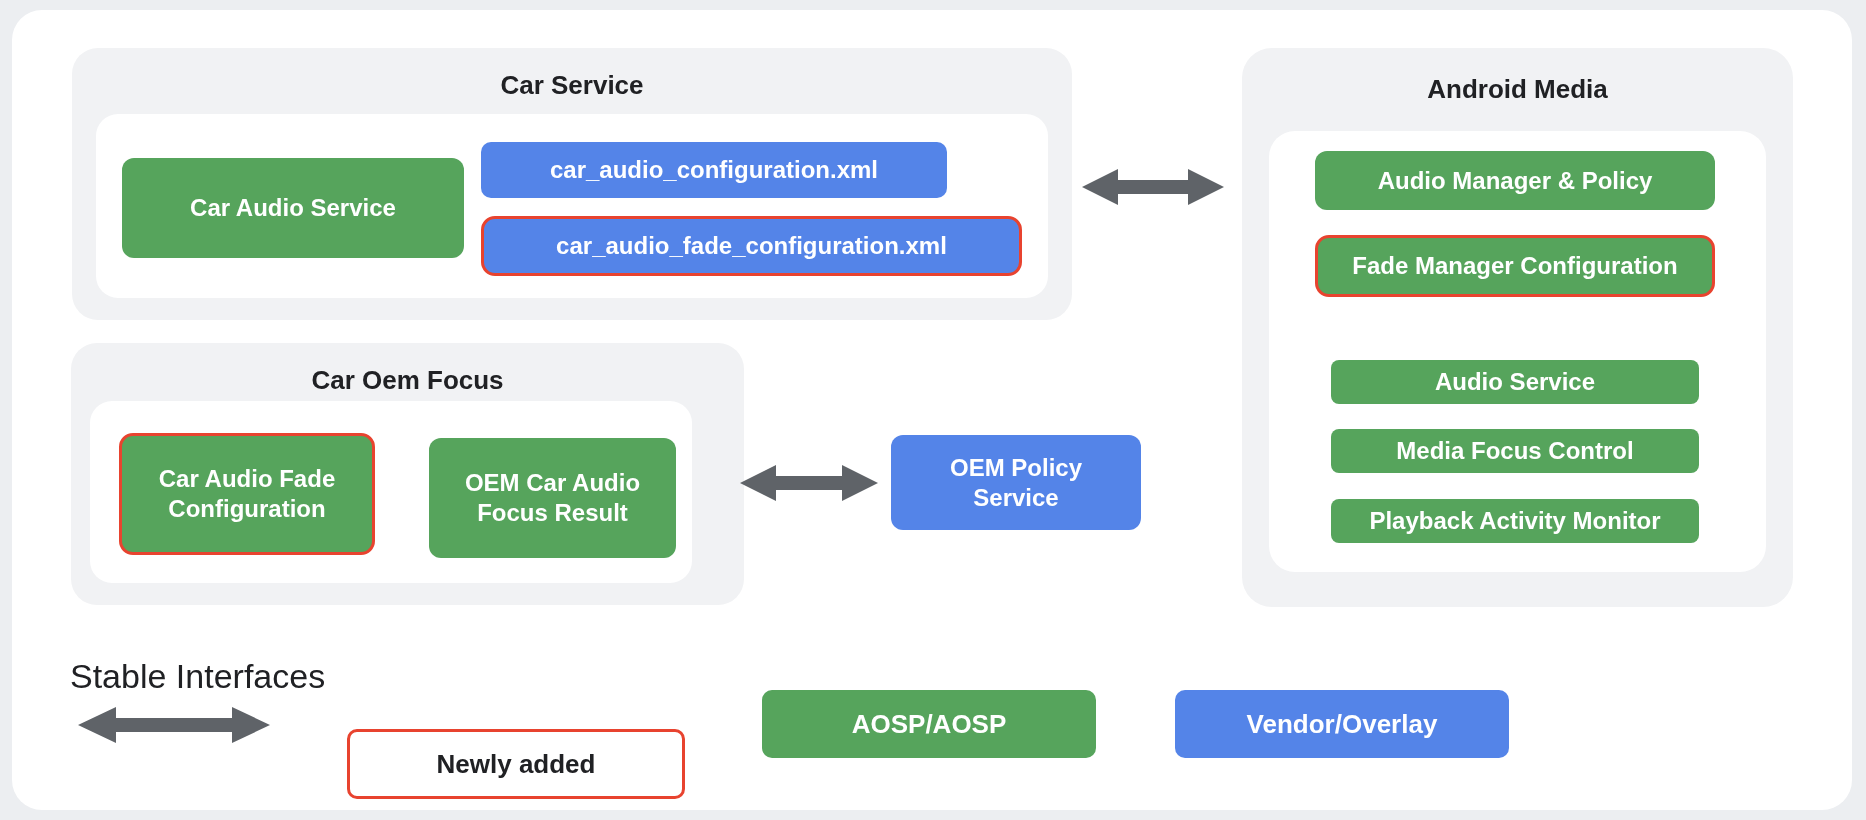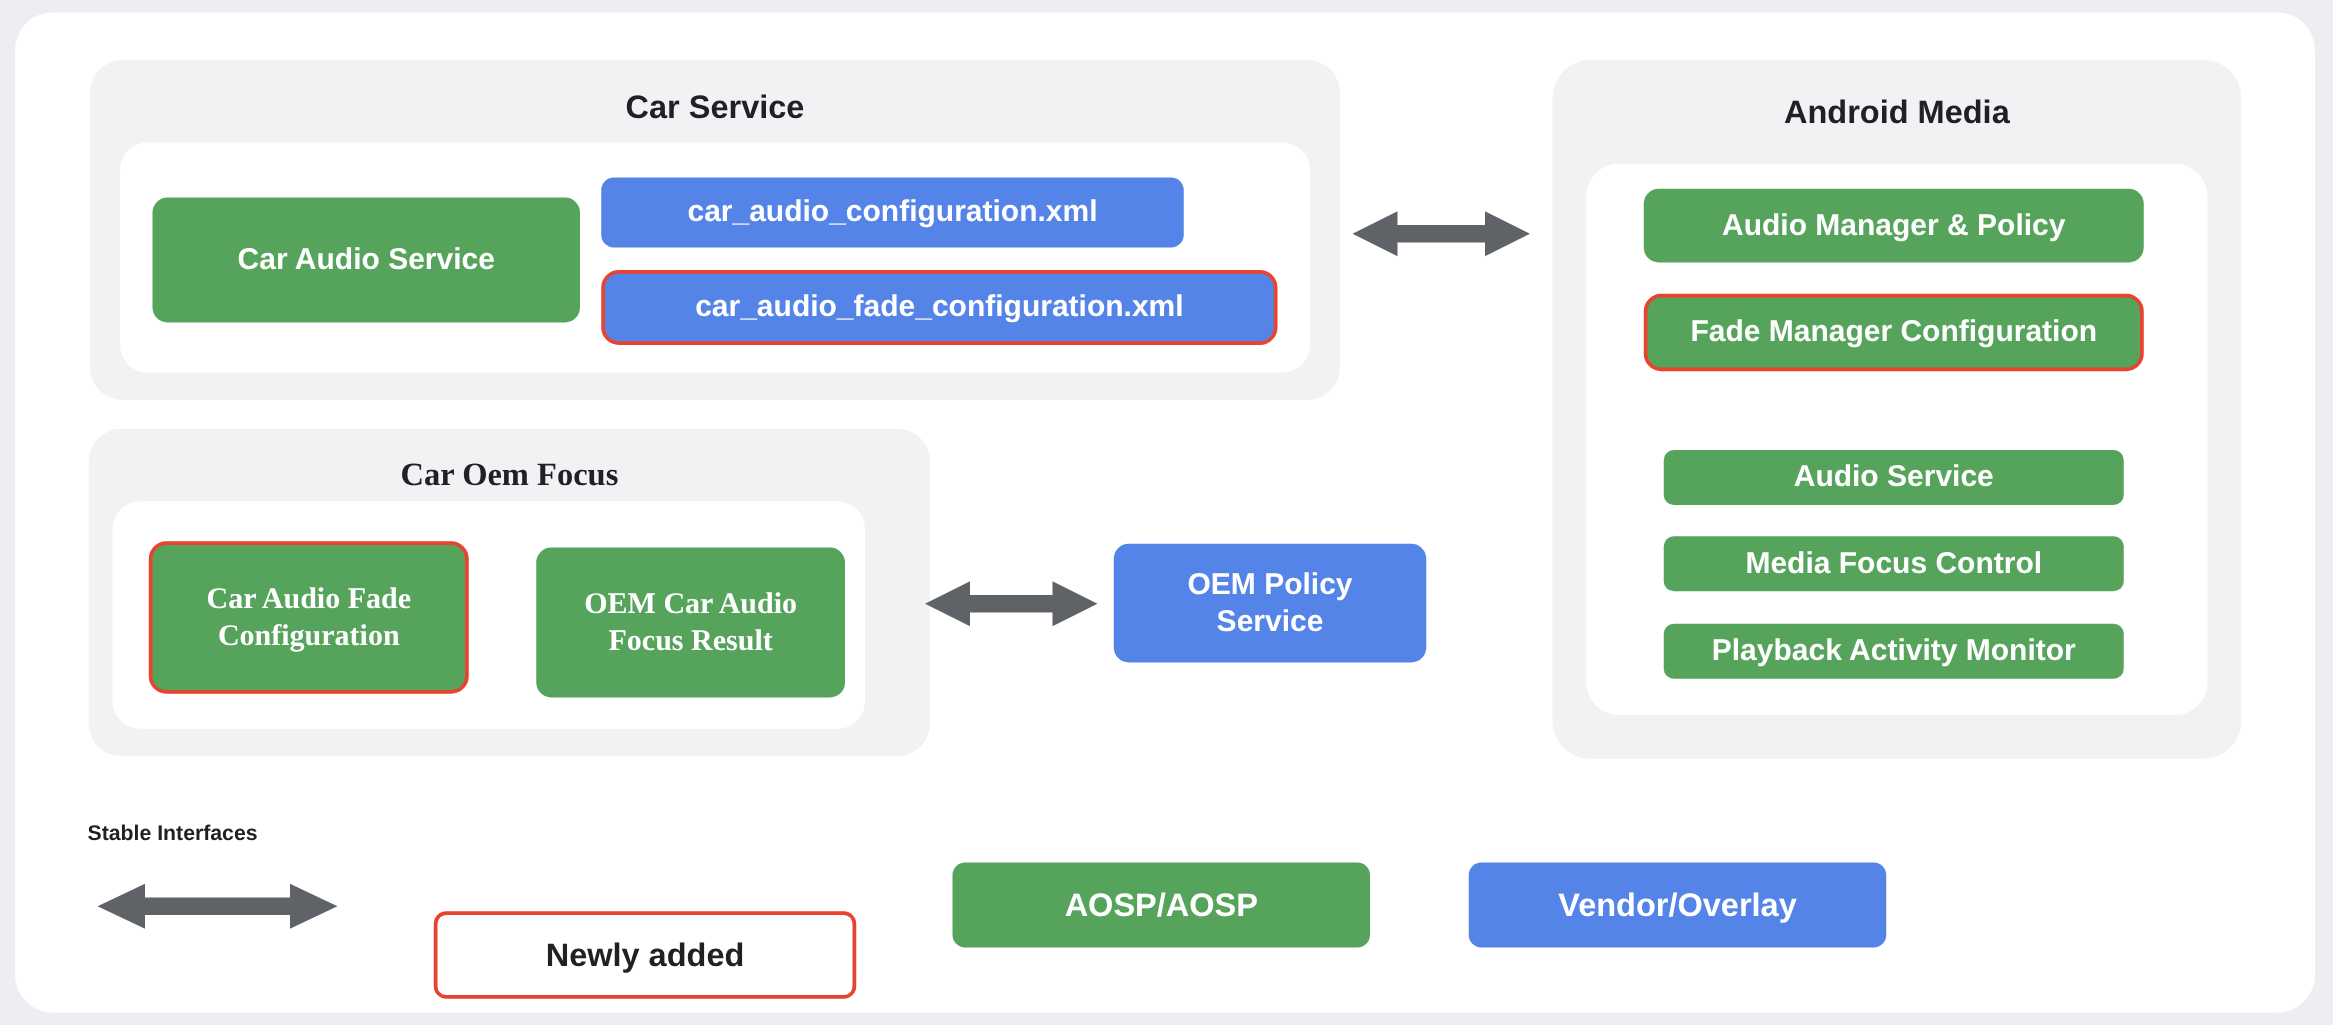--- a/index.html
+++ b/index.html
@@ -57,22 +57,22 @@
   .node.green { background: var(--green); }
   .node.blue  { background: var(--blue); }
   .node.red-border {
     border: 3px solid var(--red);
     border-radius: 14px;
   }
   .arrow { position: absolute; }
   .arrow svg { display: block; }
   .legend-label {
     position: absolute;
-    font-size: 17px;
-    font-weight: 700;
+    font-size: 34px;
+    font-weight: 400;
     color: var(--text-dark);
   }
   .legend-box {
     position: absolute;
     display: flex;
     align-items: center;
     justify-content: center;
     font-size: 26px;
     font-weight: 700;
     border-radius: 10px;
@@ -111,21 +111,21 @@
     <div class="panel-title" style="top:26px;">Android Media</div>
     <div class="inner" style="left:27px; top:83px; width:497px; height:441px; border-radius:26px;">
       <div class="node green" style="left:46px; top:20px; width:400px; height:59px;">Audio Manager &amp; Policy</div>
       <div class="node green red-border" style="left:46px; top:104px; width:400px; height:62px;">Fade Manager Configuration</div>
       <div class="node green" style="left:62px; top:229px; width:368px; height:44px; border-radius:8px;">Audio Service</div>
       <div class="node green" style="left:62px; top:298px; width:368px; height:44px; border-radius:8px;">Media Focus Control</div>
       <div class="node green" style="left:62px; top:368px; width:368px; height:44px; border-radius:8px;">Playback Activity Monitor</div>
     </div>
   </div>
 
-  <div class="panel" style="left:59px; top:333px; width:673px; height:262px;font-family:Liberation Serif, serif;">
+  <div class="panel" style="left:59px; top:333px; width:673px; height:262px;">
     <div class="panel-title" style="top:22px;">Car Oem Focus</div>
     <div class="inner" style="left:19px; top:58px; width:602px; height:182px;">
       <div class="node green red-border" style="left:29px; top:32px; width:256px; height:122px; padding:0 14px;">Car Audio Fade Configuration</div>
       <div class="node green" style="left:339px; top:37px; width:247px; height:120px; padding:0 22px;">OEM Car Audio Focus Result</div>
     </div>
   </div>
 
   <div class="arrow" style="left:726px; top:452px;">
     <svg width="142" height="42" viewBox="0 0 142 42">
       <path d="M2,21 L38,3 L38,14 L104,14 L104,3 L140,21 L104,39 L104,28 L38,28 L38,39 Z" fill="var(--arrow-gray)"></path>

